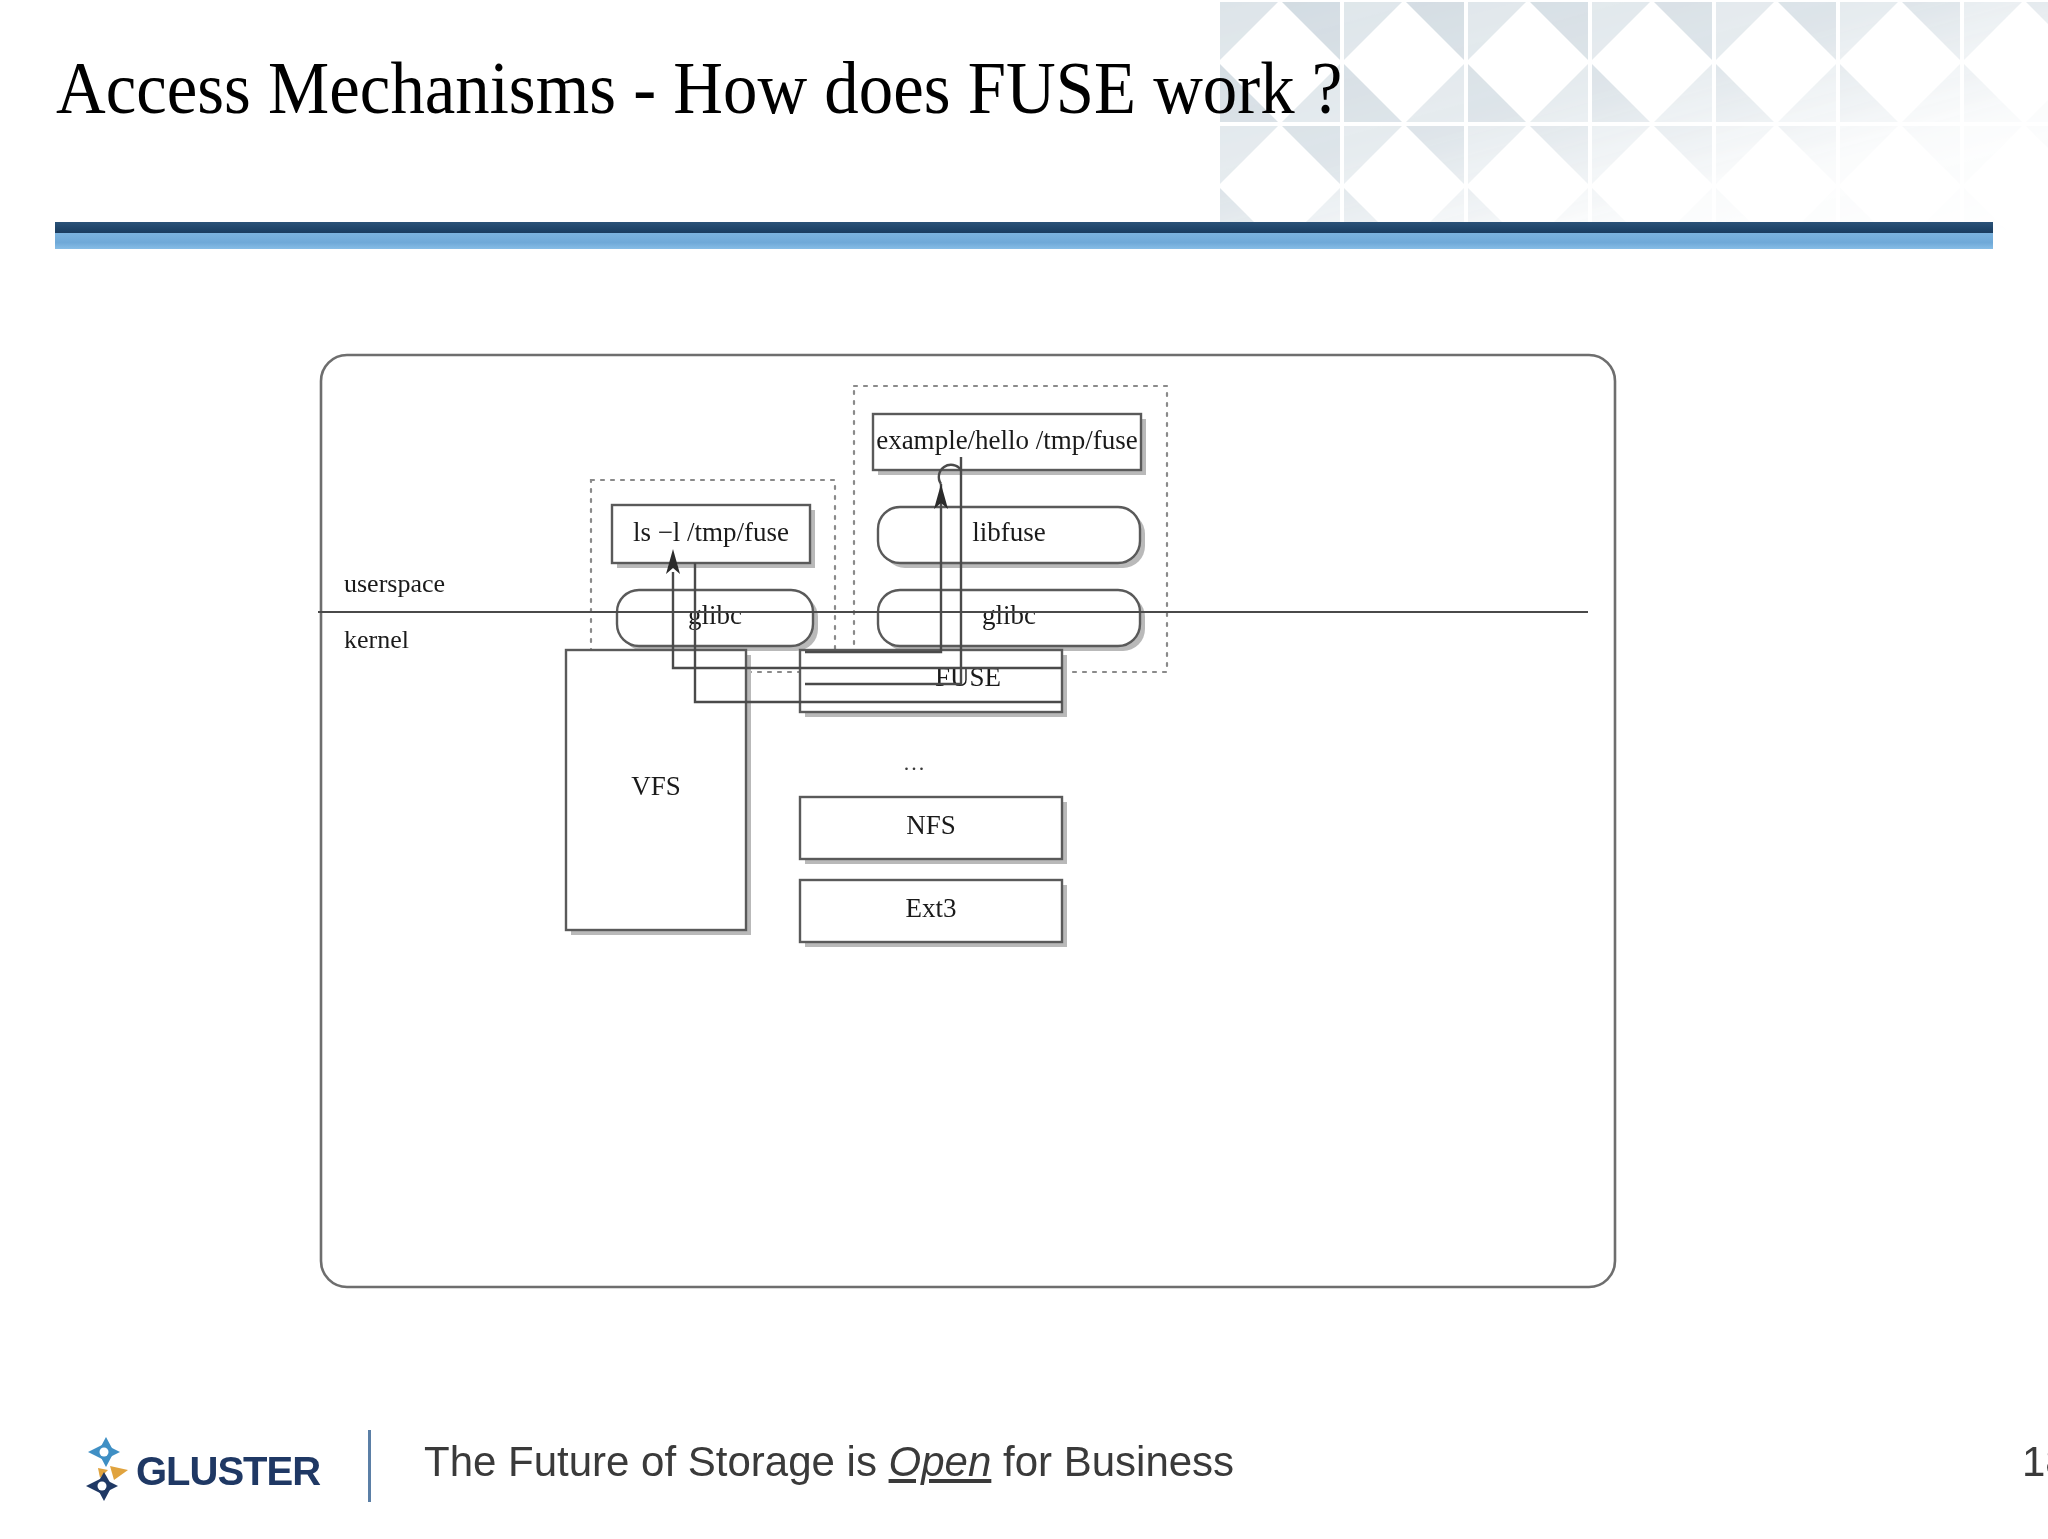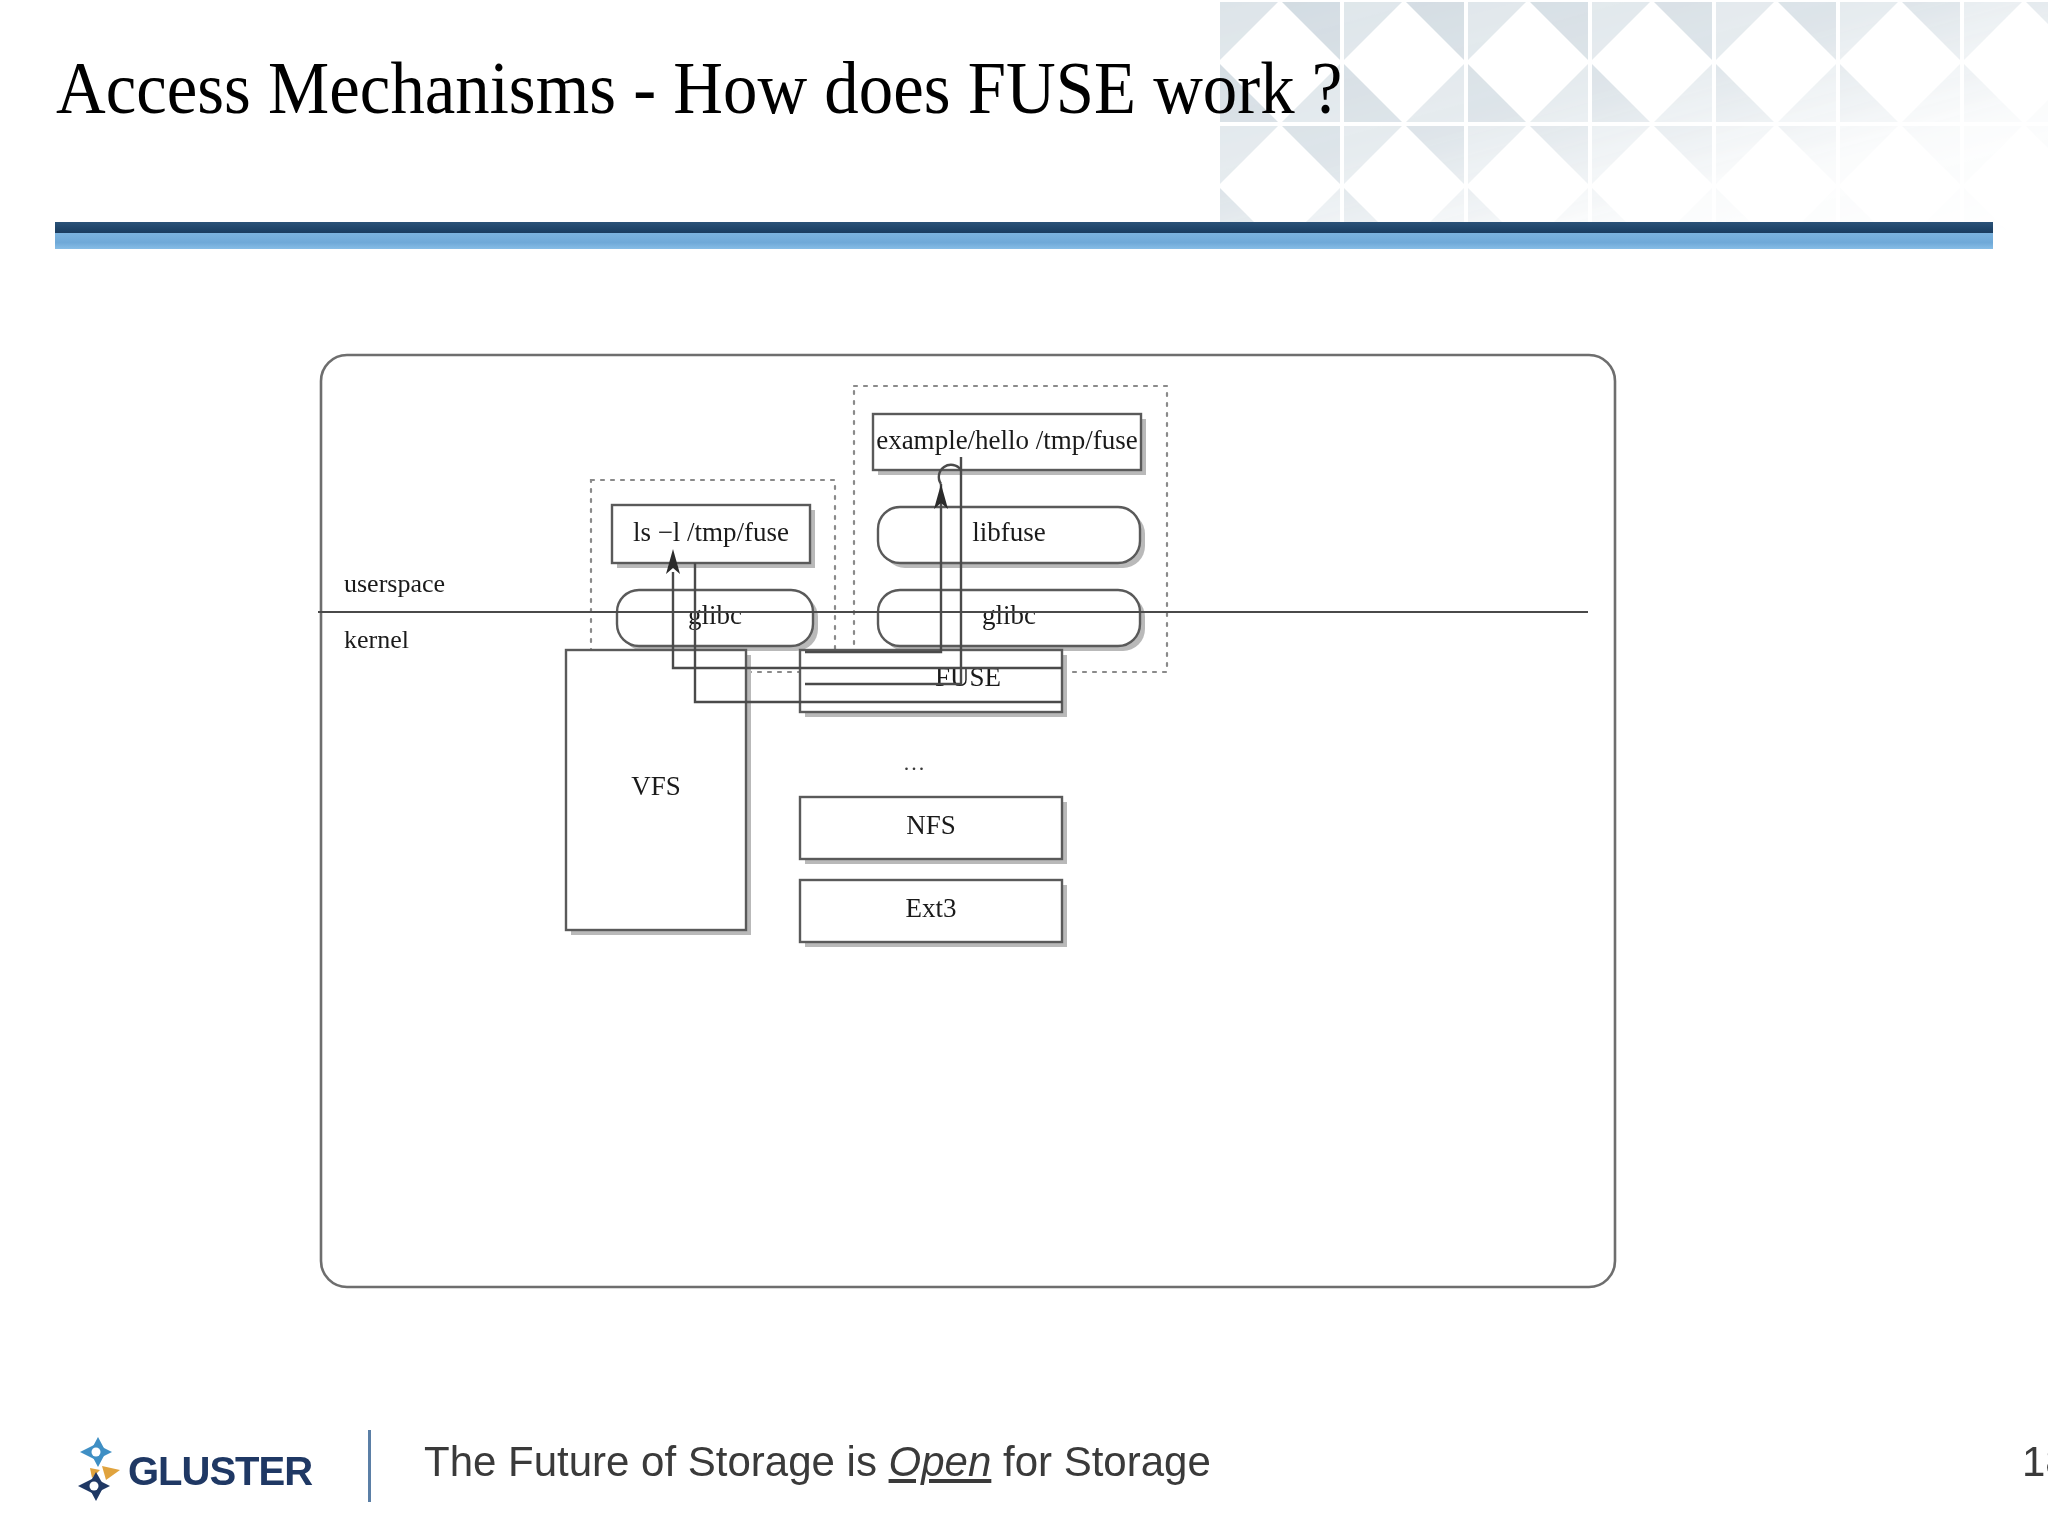--- a/index.html
+++ b/index.html
@@ -52,21 +52,21 @@
   }
 
   
   #diagram-wrap{
     position:absolute;
     left:318px; top:352px;
     width:1300px; height:938px;
   }
   #diagram-svg{display:block;}
   #logo{
-    position:absolute; left:72px; top:1432px;
+    position:absolute; left:80px; top:1432px;
     width:280px; height:80px;
   }
   #footer-sep{
     position:absolute;
     left:368px; top:1430px;
     width:3px; height:72px;
     background:#5b7fa6;
   }
   #footer-text{
     position:absolute;
@@ -220,15 +220,15 @@
       <path d="M6 54 L22 46 L38 54 L22 62 Z" fill="#1f3864"></path>
       <circle cx="22" cy="54" r="4.5" fill="#ffffff"></circle>
     </g>
 
     <text x="56" y="42" font-family="Liberation Sans, sans-serif" font-size="40" font-weight="bold" fill="#1f3864" letter-spacing="-1" dominant-baseline="middle">GLUSTER</text>
   </svg>
 </div>
 
 <div id="footer-sep"></div>
 
-<div id="footer-text"><span>The Future of Storage is </span><span class="em">Open</span><span> for Storage</span></div>
+<div id="footer-text"><span>The Future of Storage is </span><span class="em">Open</span><span> for Business</span></div>
 
 <div id="page-number">18</div>
 
 </body></html>

